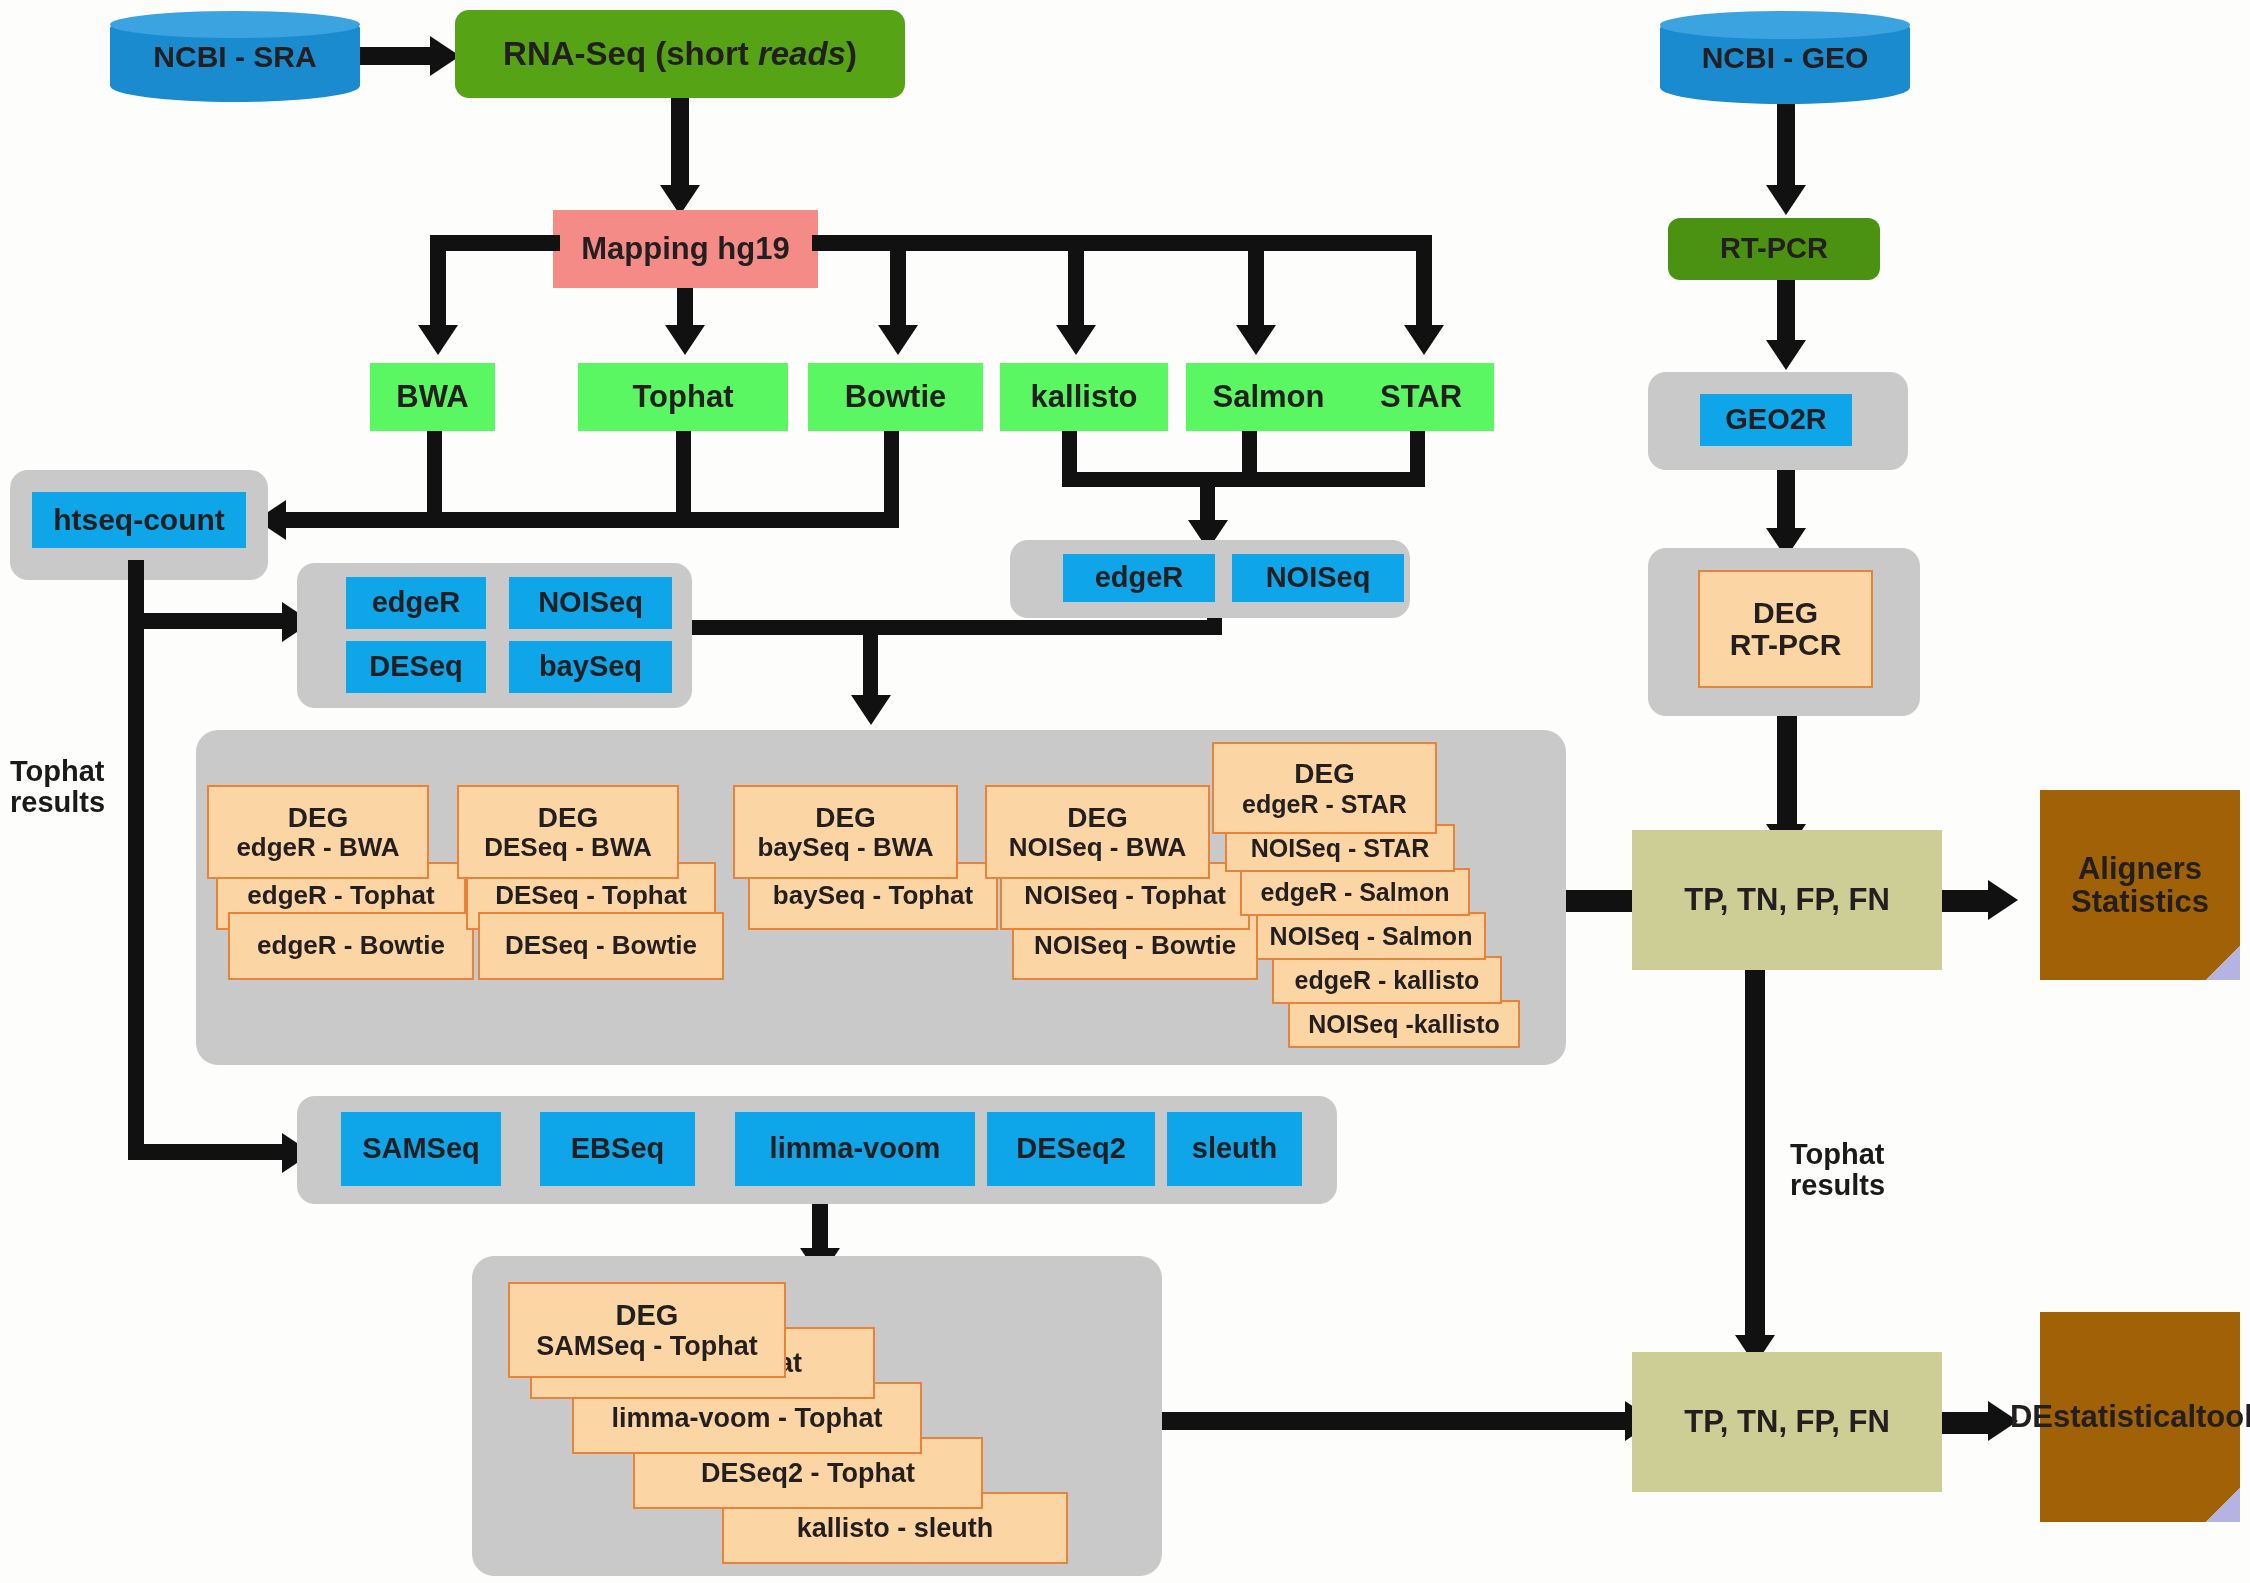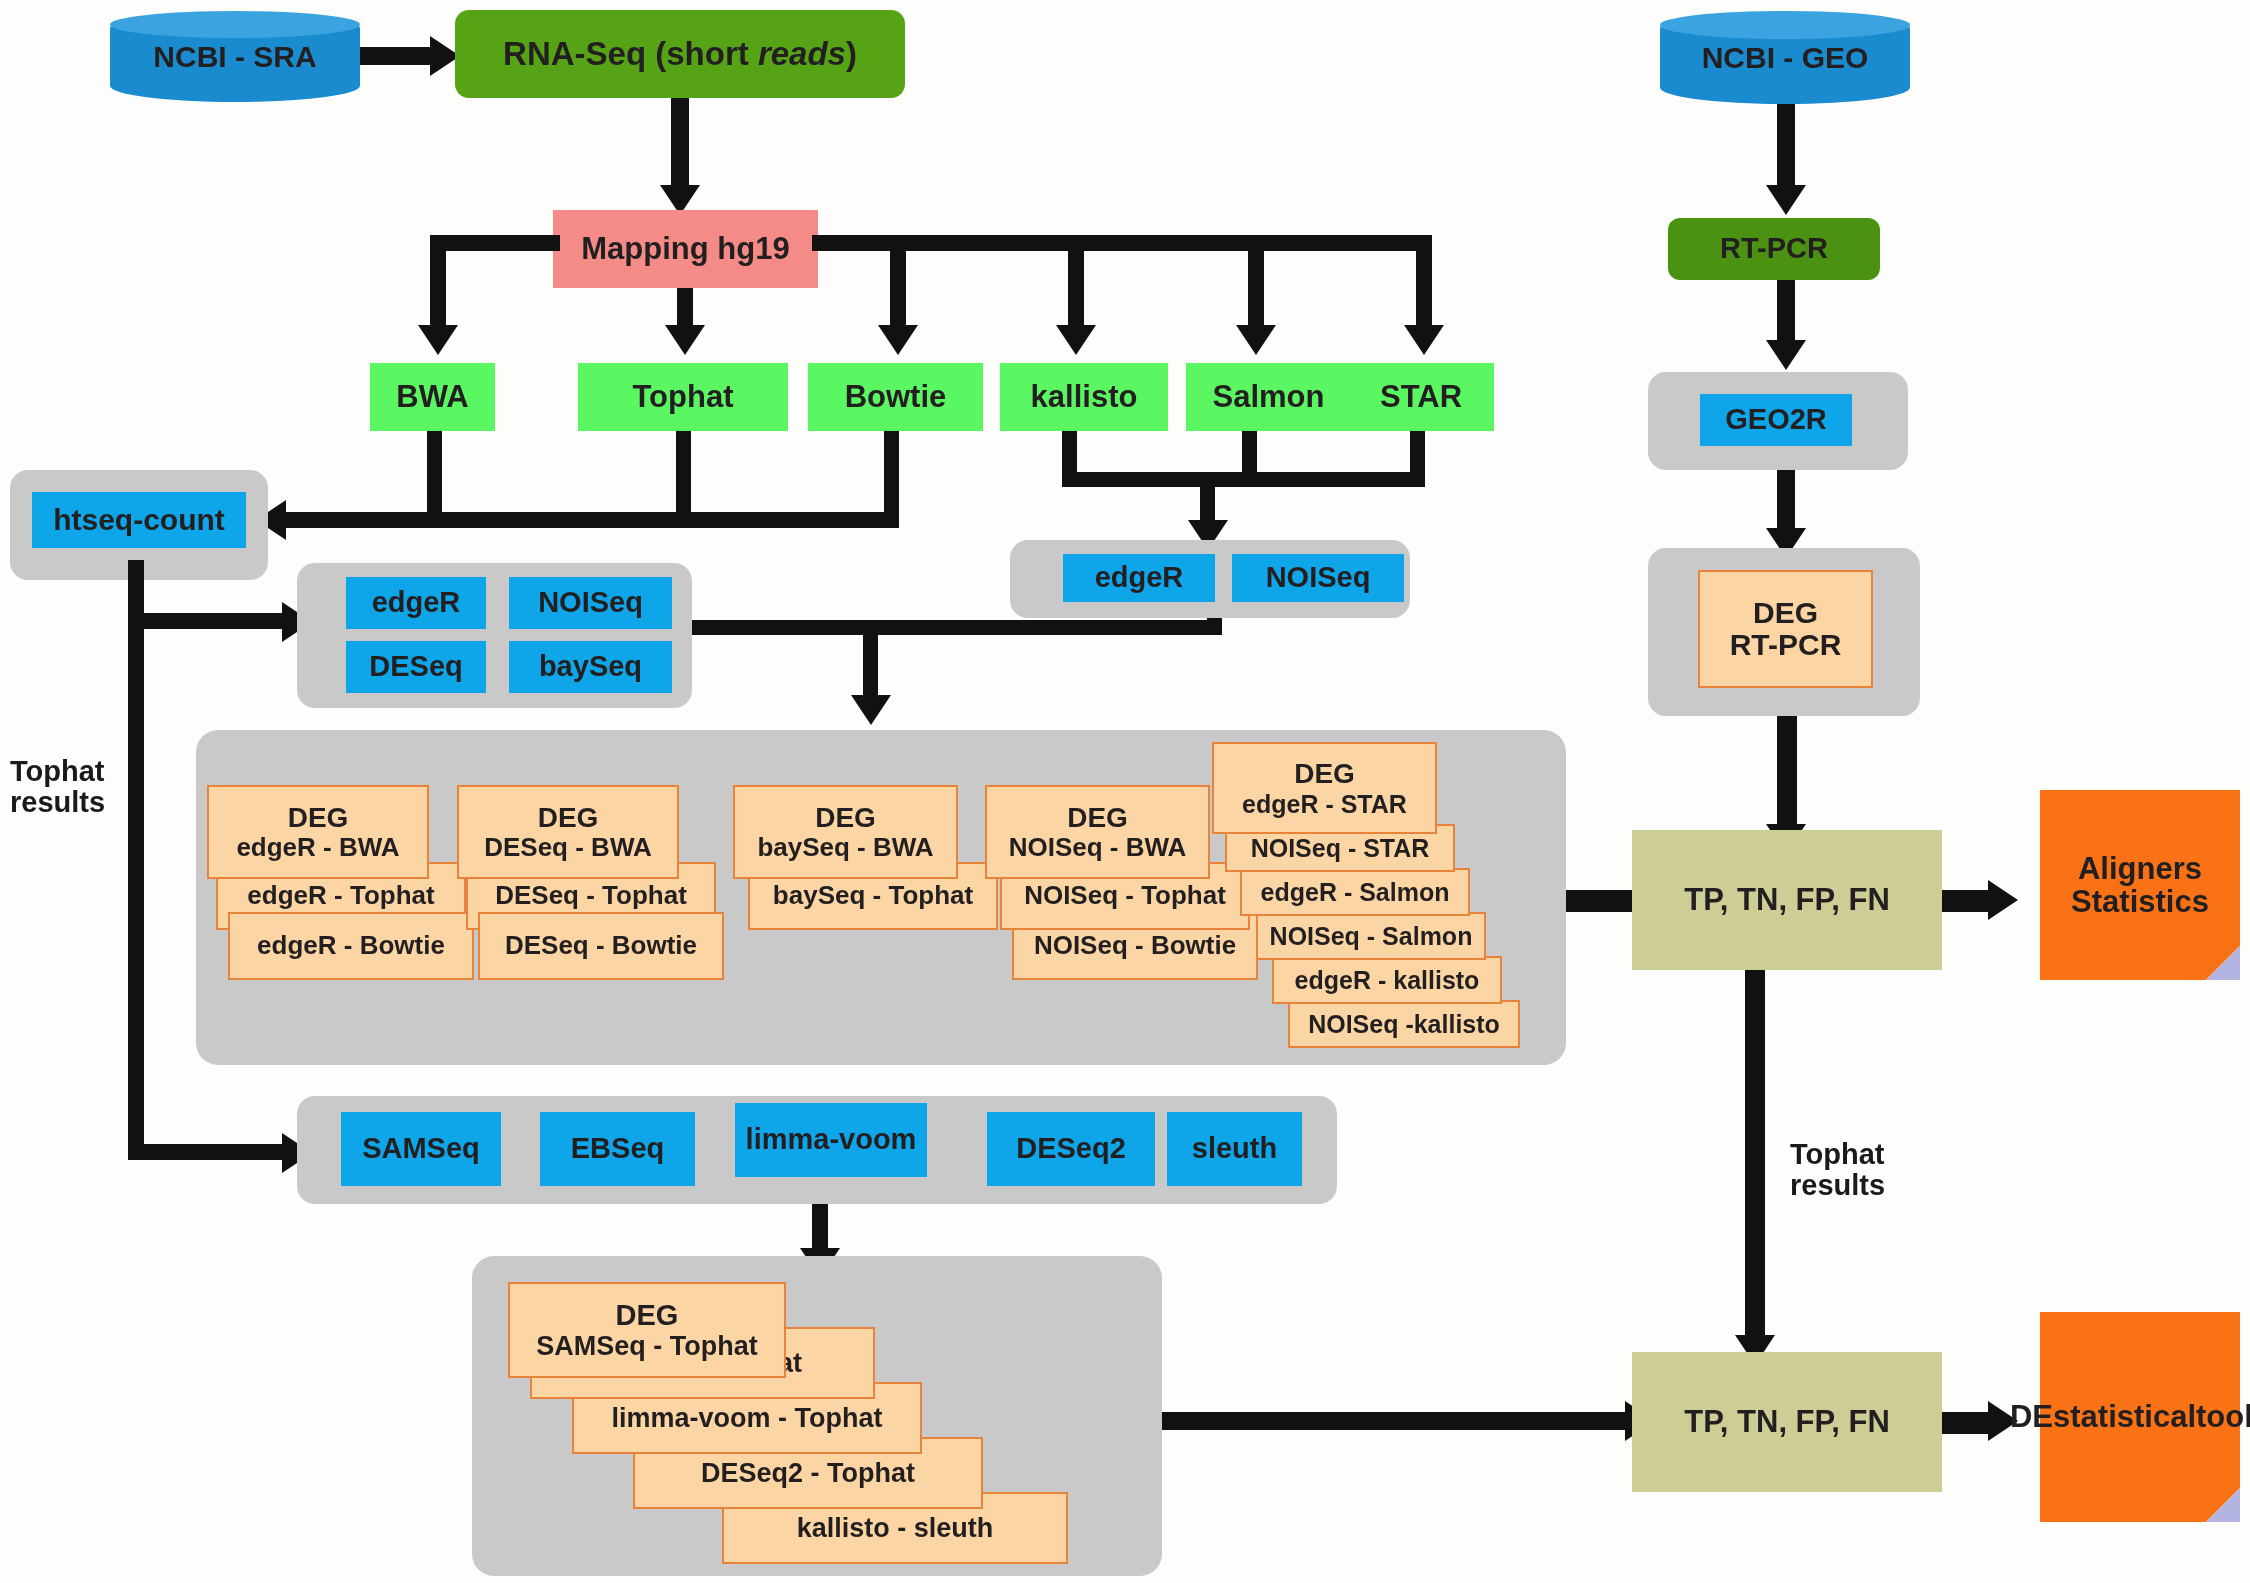--- a/index.html
+++ b/index.html
@@ -30,21 +30,21 @@
   .grey-sq{background:#c9c9c9;border-radius:22px;}
 
   
   .chip{background:#0ea5e9;}
   .chip-b{background:#fcd5a4;border:2px solid #e8833c;}
 
   
   .khaki{background:#cdcd96;}
 
   
-  .doc{background:#f97316;align-items:center;}
+  .doc{background:#a16207;align-items:center;}
   .doc .fold{position:absolute;right:0;bottom:0;width:34px;height:34px;
         background:#fdfefb;clip-path:polygon(100% 0,100% 100%,0 100%);}
   .doc .fold2{position:absolute;right:0;bottom:0;width:34px;height:34px;
         background:#b4b4e2;clip-path:polygon(100% 0,0 100%,100% 100%);}
 
   .plain{background:transparent;color:#1a1a1a;}
 
   
   .ln{position:absolute;background:#111;}
   .arw{position:absolute;width:0;height:0;}
@@ -252,21 +252,21 @@
   <div class="ln" style="left:1566px;top:890px;width:80px;height:22px;"></div>
   <div class="arw arw-r" style="left:1640px;top:880px;"></div>
 
   <div class="node grey" style="left:297px;top:1096px;width:1040px;height:108px;">
     <div class="node chip" style="left:44px;top:16px;width:160px;height:74px;font-size:29px;">
       <span>SAMSeq</span>
       </div>
     <div class="node chip" style="left:243px;top:16px;width:155px;height:74px;font-size:29px;">
       <span>EBSeq</span>
       </div>
-    <div class="node chip" style="left:438px;top:7px;width:192px;height:74px;font-size:29px;">
+    <div class="node chip" style="left:438px;top:16px;width:240px;height:74px;font-size:29px;">
       <span>limma-voom</span>
       </div>
     <div class="node chip" style="left:690px;top:16px;width:168px;height:74px;font-size:29px;">
       <span>DESeq2</span>
       </div>
     <div class="node chip" style="left:870px;top:16px;width:135px;height:74px;font-size:29px;">
       <span>sleuth</span>
       </div>
   </div>
 

